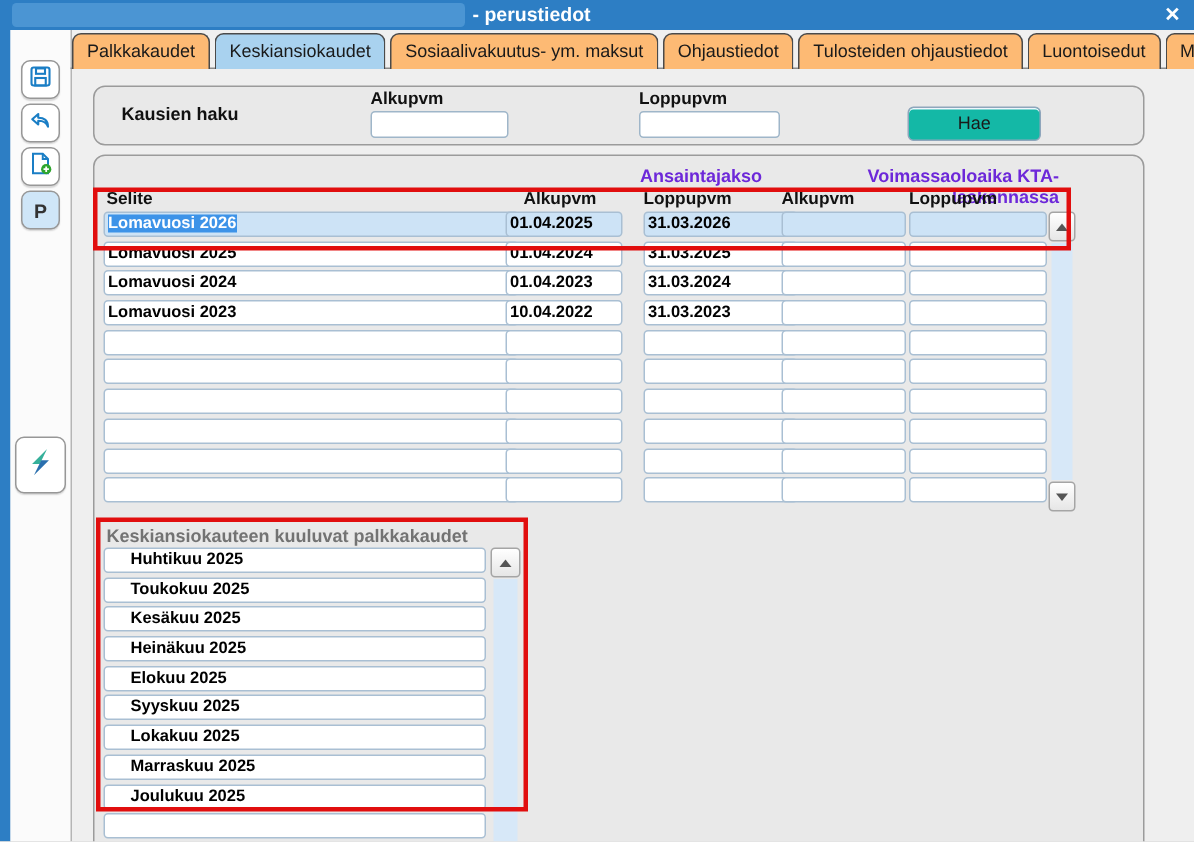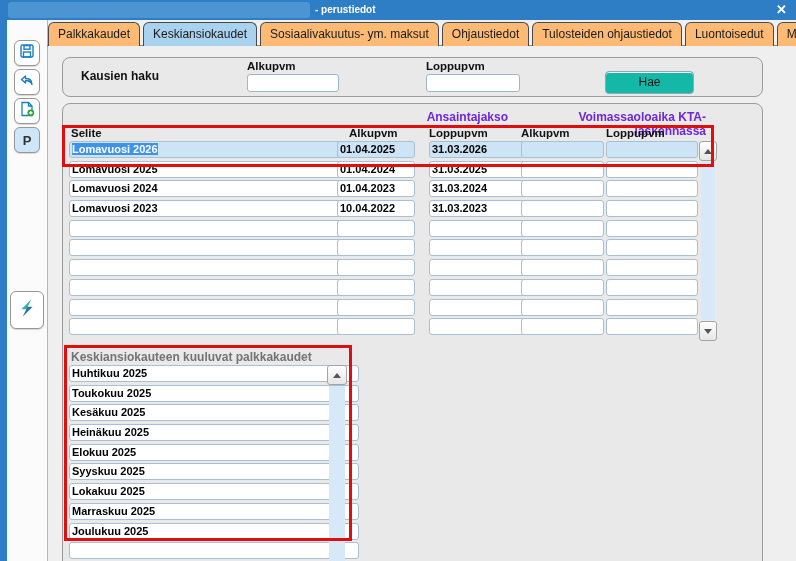--- a/index.html
+++ b/index.html
@@ -8,21 +8,21 @@
 
   .window { position:relative; width:796px; height:561px; overflow:hidden;
             background:#f0f0f0; }
 
   
   .titlebar { position:absolute; left:0; top:0; width:796px; height:20px;
               background:#2d7ec4; }
   .redaction { position:absolute; left:8px; top:2px; width:302px; height:16px;
                background:#4b95d3; border-radius:3px; }
   .title-text { position:absolute; left:315px; top:0; line-height:20px;
-                color:#fff; font-weight:bold; font-size:10px; }
+                color:#fff; font-weight:bold; font-size:13px; }
   .close-x { position:absolute; right:9px; top:0; line-height:20px; color:#fff;
              font-size:13px; font-weight:bold; cursor:default; }
 
   .left-strip { position:absolute; left:0; top:20px; width:7px; height:541px;
                 background:#2d7ec4; }
 
   
   .sidebar { position:absolute; left:7px; top:20px; width:41px; height:541px;
              background:#fbfbfb; border-right:1px solid #b5b5b5; }
   .side-btn { position:absolute; left:7px; width:26px; height:26px;
@@ -102,23 +102,23 @@
   .tri-up { width:0; height:0; border-left:4px solid transparent;
             border-right:4px solid transparent; border-bottom:5px solid #555; }
   .tri-dn { width:0; height:0; border-left:4px solid transparent;
             border-right:4px solid transparent; border-top:5px solid #555; }
 
   
   .month-title { position:absolute; left:8px; top:246px; font-size:12px;
                  font-weight:bold; color:#737373; white-space:nowrap; }
   .mrows { position:absolute; left:6px; top:261px; width:255px; }
   .mrow { position:relative; height:19.7px; }
-  .mcell { position:absolute; left:0; top:0; width:290px; height:17px;
+  .mcell { position:absolute; left:0; top:0; width:255px; height:17px;
            background:#fff; border:1px solid #a9bfd3; border-radius:3px;
-           font-size:11px; font-weight:bold; line-height:15px; padding:0 2px;
+           font-size:11px; font-weight:bold; line-height:15px; padding:0 17px;
            color:#000; white-space:nowrap; overflow:hidden; }
 
   
   .annot { position:absolute; border:3px solid #e10e0e; z-index:50;
            pointer-events:none; }
   .annot-1 { left:62px; top:125px; width:652px; height:42px; }
   .annot-2 { left:64px; top:345px; width:288px; height:196px; }
 </style>
 </head>
 <body>

